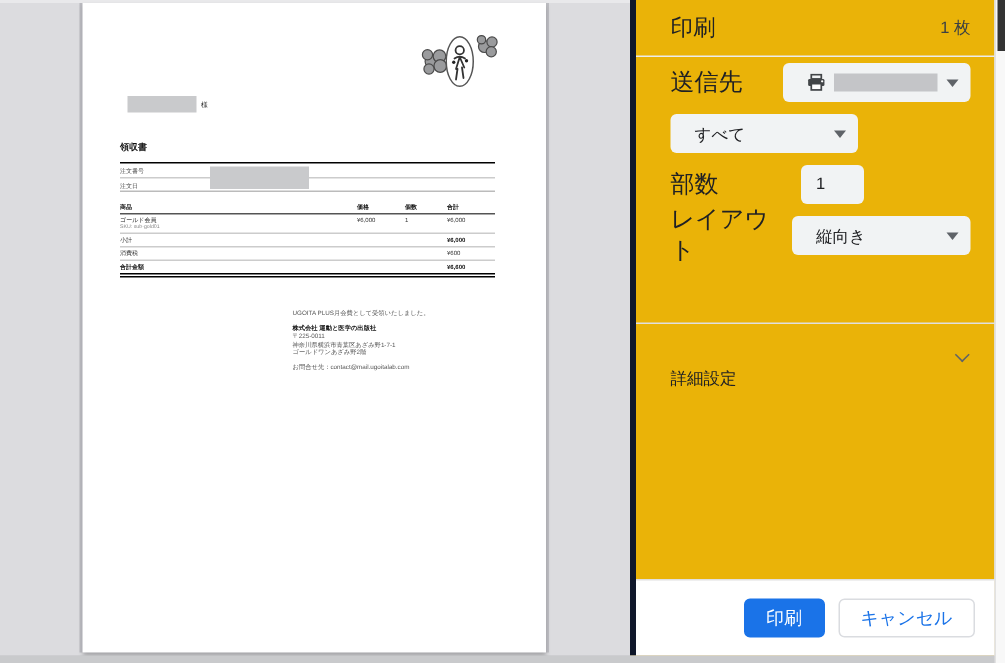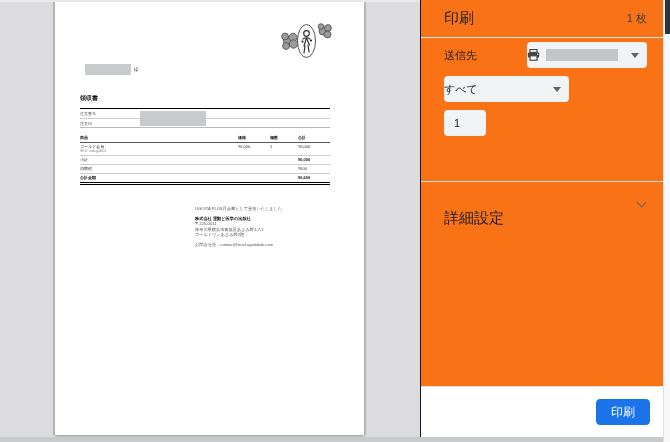--- a/index.html
+++ b/index.html
@@ -32,38 +32,38 @@
   .item-sku { font-size:3.5px; color:#888; }
   .summary-row td { height:8px; vertical-align:middle; }
   .bold-cell { font-weight:bold; color:#111; }
   .grand-total td { border-bottom:3px double #000; font-weight:bold; color:#111; }
 
   .doc-footer { position:absolute; left:140px; top:204px; font-size:4.2px; line-height:5.6px; color:#555; }
   .doc-footer .company { font-weight:bold; color:#111; margin-top:4px; }
   .doc-footer .contact { margin-top:4px; }
 
   
-  .panel { position:absolute; left:420px; top:0; width:243px; height:437px; background:#f97316; border-left:1px solid #0f172a; }
+  .panel { position:absolute; left:420px; top:0; width:243px; height:437px; background:#eab308; border-left:4px solid #0f172a; }
   .panel-header { height:38px; display:flex; align-items:center; padding:0 16px 0 23px; border-bottom:1px solid #ececec; }
   .panel-title { flex:1; font-size:15px; color:#202124; }
   .sheet-count { font-size:11px; color:#3c4043;text-align:right; }
 
   .field-row { height:34px; display:flex; align-items:center; padding:0 16px 0 23px; }
-  .field-label { width:87px; font-size:11px; color:#202124; }
+  .field-label { width:87px; font-size:16px; color:#202124; }
   .control { width:125px; height:26px; background:#f1f3f4; border-radius:4px; display:flex; align-items:center;
-             padding:0 22px 0 0; position:relative; font-size:11px; color:#202124; cursor:pointer; }
+             padding:0 22px 0 16px; position:relative; font-size:11px; color:#202124; cursor:pointer; }
   .caret { position:absolute; right:8px; top:11px; width:0; height:0;
            border-left:4px solid transparent; border-right:4px solid transparent; border-top:5px solid #5f6368; }
   .redacted-printer { width:72px; height:12px; background:#c4c5c8; margin-left:6px; }
   .copies-input { width:42px; height:26px; background:#f1f3f4; border:none; border-radius:4px; font-size:11px;
                   padding-left:10px; color:#202124; font-family:"Liberation Sans", sans-serif; }
 
   .section-divider { border-top:1px solid #e0e0e0; margin-top:7px; }
   .more-row { height:44px; display:flex; align-items:center; padding:0 18px 0 23px; cursor:pointer; }
-  .more-label { flex:1; font-size:15px; color:#202124;margin-top:28px; }
+  .more-label { flex:1; font-size:11px; color:#202124;margin-top:28px; }
   .chevron-down { width:7px; height:7px; border-right:1.6px solid #5f6368; border-bottom:1.6px solid #5f6368;
                   transform:rotate(45deg); margin-top:-4px; }
 
   .panel-footer { position:absolute; left:0; right:0; top:386px; height:51px; border-top:1px solid #e0e0e0;
                   display:flex; align-items:center; justify-content:flex-end; gap:9px; padding-right:13px; background:#fff; }
   .btn { height:26px; border-radius:4px; font-size:12px; padding:0 14px; display:flex; align-items:center;
          cursor:pointer; font-family:"Liberation Sans", sans-serif; }
   .btn-primary { background:#1a73e8; border:1px solid #1a73e8; color:#fff; }
   .btn-secondary { background:#fff; border:1px solid #dadce0; color:#1a73e8; }
 
@@ -192,36 +192,45 @@
   </div>
 
   <div class="field-row">
     <div class="control">
       <span>すべて</span>
       <span class="caret"></span>
     </div>
   </div>
 
   <div class="field-row">
+    <div class="field-label">部数</div>
     <input class="copies-input" type="text" value="1" style="">
   </div>
 
+  <div class="field-row">
+    <div class="field-label">レイアウト</div>
+    <div class="control">
+      <span>縦向き</span>
+      <span class="caret"></span>
+    </div>
+  </div>
 
   <div class="field-row">
   </div>
 
   <div class="section-divider"></div>
 
   <div class="more-row">
     <div class="more-label">詳細設定</div>
     <div class="chevron-down"></div>
   </div>
 
   <div class="panel-footer">
     <button class="btn btn-primary">印刷</button>
+    <button class="btn btn-secondary">キャンセル</button>
   </div>
 
 </div>
 
 <div class="browser-scrollbar">
   <div class="scroll-thumb"></div>
 </div>
 <div class="bottom-strip"></div>
 
 </body></html>

